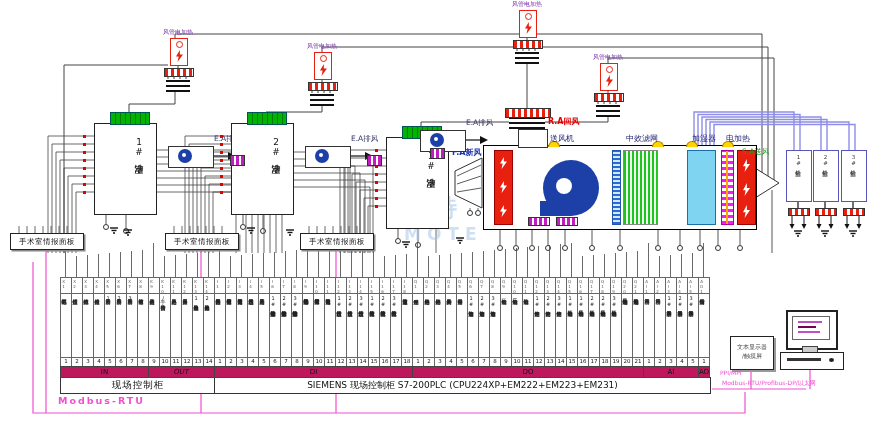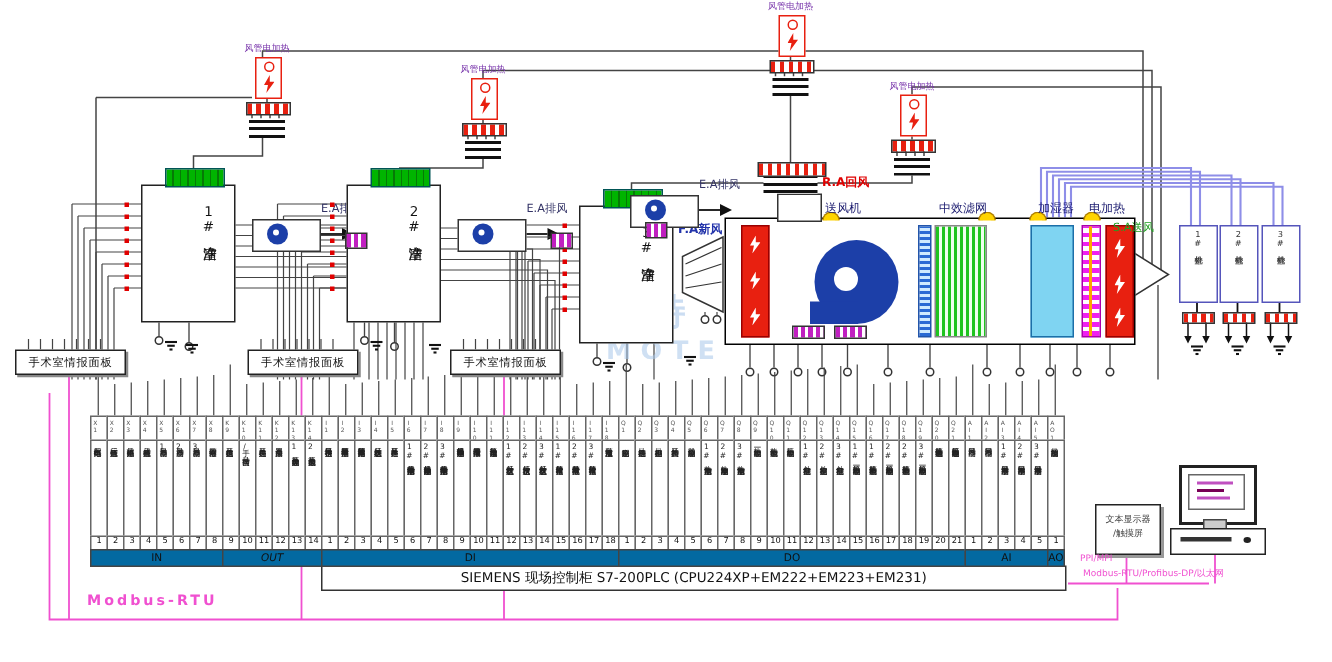--- a/index.html
+++ b/index.html
@@ -18,21 +18,21 @@
   .stripe-red{position:absolute;background:repeating-linear-gradient(90deg,#e82010 0 3px,#fff 3px 6px);border:1px solid #333;}
   .grille{position:absolute;background:repeating-linear-gradient(0deg,#111 0 2px,#fff 2px 5px);}
   .heaterbox{position:absolute;background:#fff;border:1px solid #e82010;}
   .bolt{position:absolute;background:#e82010;clip-path:polygon(55% 0,0 55%,38% 55%,22% 100%,100% 38%,55% 38%);}
   .boltw{position:absolute;background:#fff;clip-path:polygon(55% 0,0 55%,38% 55%,22% 100%,100% 38%,55% 38%);}
   .dome{position:absolute;background:#ffd400;border:1px solid #b08000;border-bottom:none;border-radius:8px 8px 0 0;}
   .unitbox{position:absolute;background:#fff;border:1px solid #5555bb;}
   .panelbox{position:absolute;background:#fff;border:1px solid #222;box-shadow:1.5px 1.5px 0 #888;
             display:flex;align-items:center;justify-content:center;}
   .cell{position:absolute;border:0.5px solid #666;background:#fff;overflow:hidden;}
-  .hdr{position:absolute;border:0.5px solid #444;background:#0369a1;display:flex;align-items:center;justify-content:center;
+  .hdr{position:absolute;border:0.5px solid #444;background:#be185d;display:flex;align-items:center;justify-content:center;
        font-size:7px;color:#111;}
   .bigbox{position:absolute;border:1px solid #333;background:#fff;display:flex;align-items:center;justify-content:center;
           font-size:9.5px;color:#111;letter-spacing:1px;}
 </style>
 </head>
 <body>
 
 <div id="canvas">
   <svg id="wires" xmlns="http://www.w3.org/2000/svg">
       <polyline points="178,64 178,68" fill="none" stroke="#444" stroke-width="1"></polyline>
@@ -404,20 +404,21 @@
   <div class="grille" style="left:509px;top:118px;width:36px;height:11px;"></div>
 
   <span class="lbl" style="left:548px;top:118px;font-size:8px;font-weight:bold;color:#e00000;">R.A回风</span>
   <span class="lbl" style="left:452px;top:149px;font-size:8px;font-weight:bold;color:#2233aa;">F.A新风</span>
   <span class="lbl" style="left:550px;top:135px;font-size:8px;color:#1a1a6e;">送风机</span>
   <span class="lbl" style="left:606px;top:135px;font-size:8px;color:#1a1a6e;margin-left:20px;">中效滤网</span>
   <span class="lbl" style="left:692px;top:135px;font-size:8px;color:#1a1a6e;">加湿器</span>
   <span class="lbl" style="left:726px;top:135px;font-size:8px;color:#1a1a6e;">电加热</span>
   <span class="lbl" style="left:742px;top:148px;font-size:7.5px;color:#22a022;">S.A送风</span>
 
+  <div class="bigbox" style="left:60px;top:377px;width:154px;height:15px;">现场控制柜</div>
   <div class="bigbox" style="left:214px;top:377px;width:495px;height:15px;font-size:9px;letter-spacing:0;">SIEMENS   现场控制柜 S7-200PLC (CPU224XP+EM222+EM223+EM231)</div>
 
   <span class="lbl" style="left:58px;top:396px;font-size:9.5px;font-weight:bold;letter-spacing:2px;color:#f050d0;">Modbus-RTU</span>
   <div class="abs" style="left:730px;top:336px;width:42px;height:32px;border:1px solid #222;box-shadow:2px 2px 0 #999;background:#fff;text-align:center;">
     <div class="lbl" style="position:static;display:block;margin-top:7px;font-size:6px;color:#444;">文本显示器</div>
     <div class="lbl" style="position:static;display:block;margin-top:3px;font-size:6px;color:#444;">/触摸屏</div>
   </div>
   <span class="lbl" style="left:720px;top:370px;font-size:6px;color:#f050d0;">PPI/MPI</span>
   <span class="lbl" style="left:722px;top:379.5px;font-size:6px;color:#f050d0;">Modbus-RTU/Profibus-DP/以太网</span>
 

